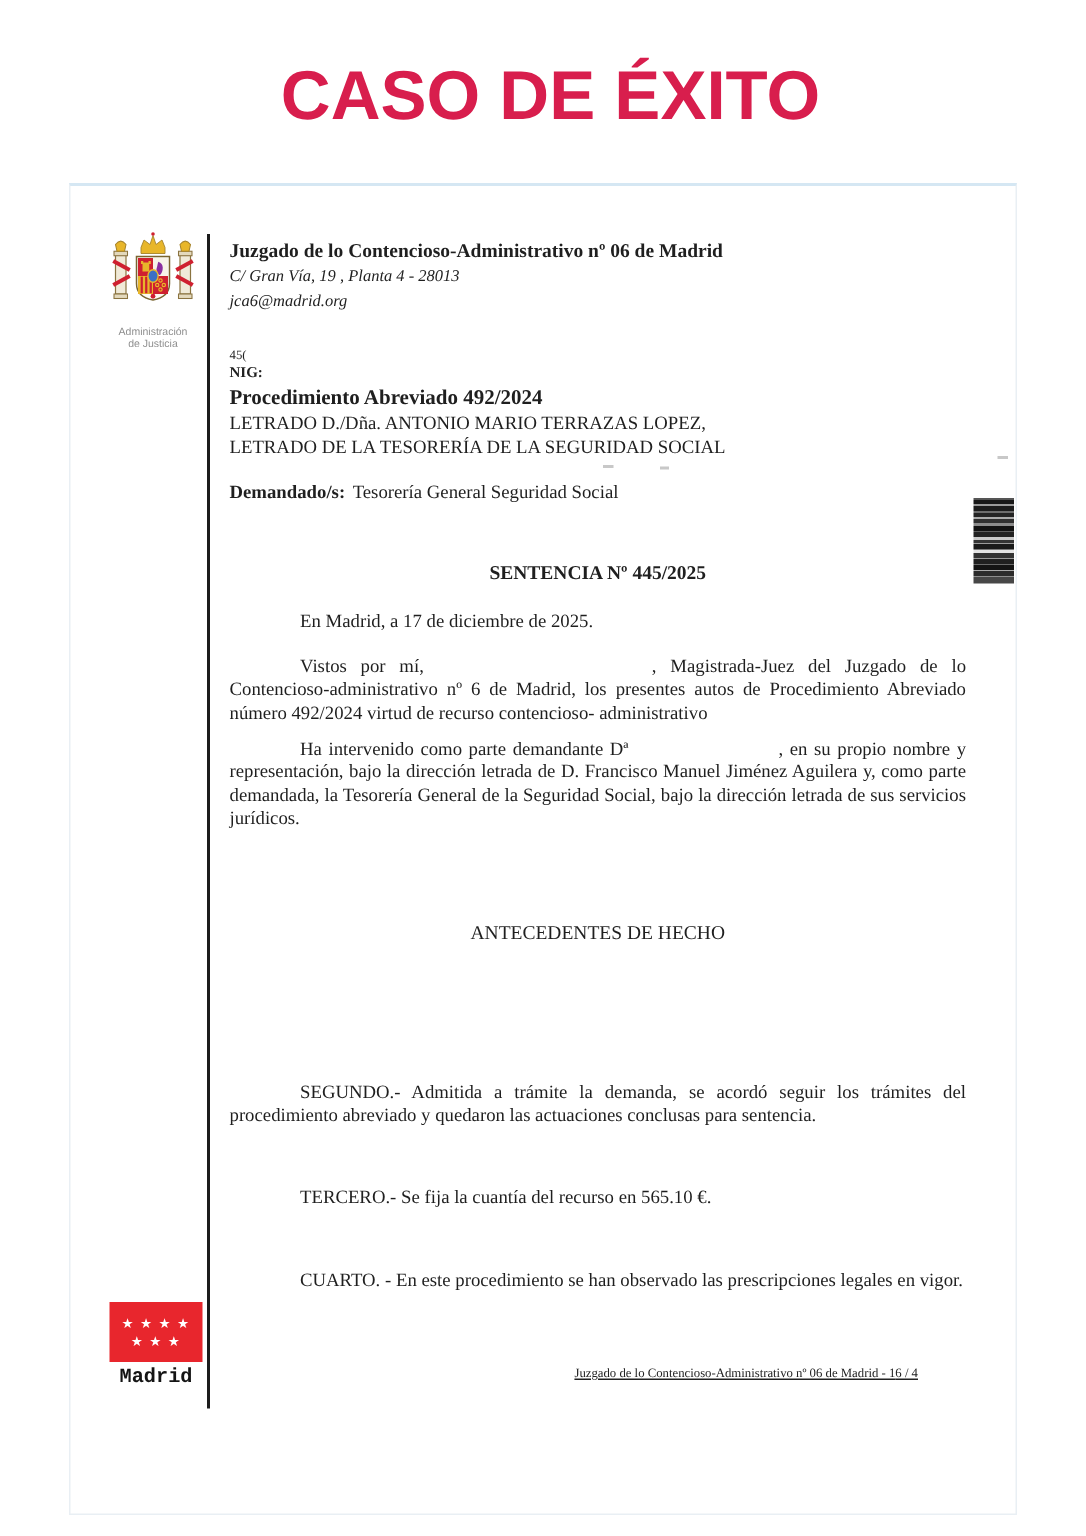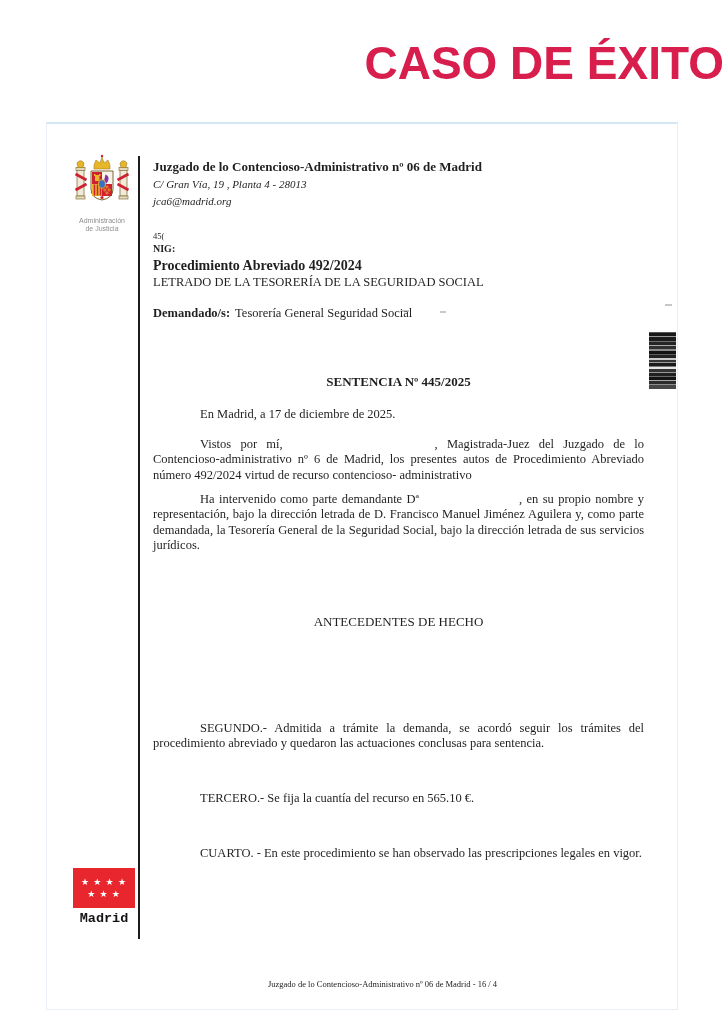--- a/index.html
+++ b/index.html
@@ -1,21 +1,21 @@
 <!DOCTYPE html>
 <html><head>
 <meta charset="utf-8">
 <style>
   * { margin:0; padding:0; box-sizing:border-box; }
   html,body { width:724px; height:1024px; background:#ffffff; }
   body { position:relative; overflow:hidden; font-family:"Liberation Serif", serif; color:#1f1f1f; }
 
   .title {
     position:absolute; top:36px; left:0; right:0;
-    text-align:right;
+    text-align:center;
     font-family:"Liberation Sans", sans-serif;
     font-weight:700; font-size:46px; letter-spacing:0px;
     color:#d81e4d;
     margin-left:10px;
   }
 
   .page {
     position:absolute; left:46px; top:122px; width:632px; height:888px;
     background:#ffffff;
     border:1px solid #e9eff4;
@@ -96,22 +96,22 @@
     display:flex; flex-direction:column; justify-content:center; gap:1px;
   }
   .stars { color:#ffffff; font-size:9px; line-height:11px; letter-spacing:1px; text-align:center; }
   .madrid-label {
     margin-top:3px; font-family:Liberation Mono, monospace;
     font-weight:700; font-size:13.5px; color:#141414;
   }
 
   
   .page-footer {
-    top:855px; display:flex; justify-content:center;
-    font-size:8.5px; line-height:11px; color:#222;
+    top:786px; display:flex; justify-content:flex-end;
+    font-size:8.5px; line-height:11px; color:#222;text-decoration:underline;
   }
   .page-footer .right { margin-right:32px; }
 </style>
 </head>
 <body>
 
 <h1 class="title">CASO DE ÉXITO</h1>
 
 <div class="page">
 
@@ -172,20 +172,21 @@
     <div class="court-block">
       <div class="court-name">Juzgado de lo Contencioso-Administrativo nº 06 de Madrid</div>
       <div class="court-line">C/ Gran Vía, 19 , Planta 4 - 28013</div>
       <div class="court-line">jca6@madrid.org</div>
     </div>
 
     <div class="case-block">
       <div class="ref-partial">45(</div>
       <div class="nig-line">NIG:</div>
       <div class="proc-line">Procedimiento Abreviado 492/2024</div>
+      <div class="case-line">LETRADO D./Dña. ANTONIO MARIO TERRAZAS LOPEZ,</div>
       <div class="case-line">LETRADO DE LA TESORERÍA DE LA SEGURIDAD SOCIAL</div>
       <div class="case-line mt14"><span class="b">Demandado/s:</span><span class="ml4">Tesorería General Seguridad Social</span></div>
     </div>
 
     <div class="heading-center bold h-sentencia">SENTENCIA Nº 445/2025</div>
 
     <p class="para p-fecha">En Madrid, a 17 de diciembre de 2025.</p>
 
     <p class="para just p-vistos"><span>Vistos por mí,</span><span class="blank blank-lg"></span><span>, Magistrada-Juez del Juzgado de lo Contencioso-administrativo nº 6 de Madrid, los presentes autos de Procedimiento Abreviado número 492/2024 virtud de recurso contencioso- administrativo</span></p>
 

